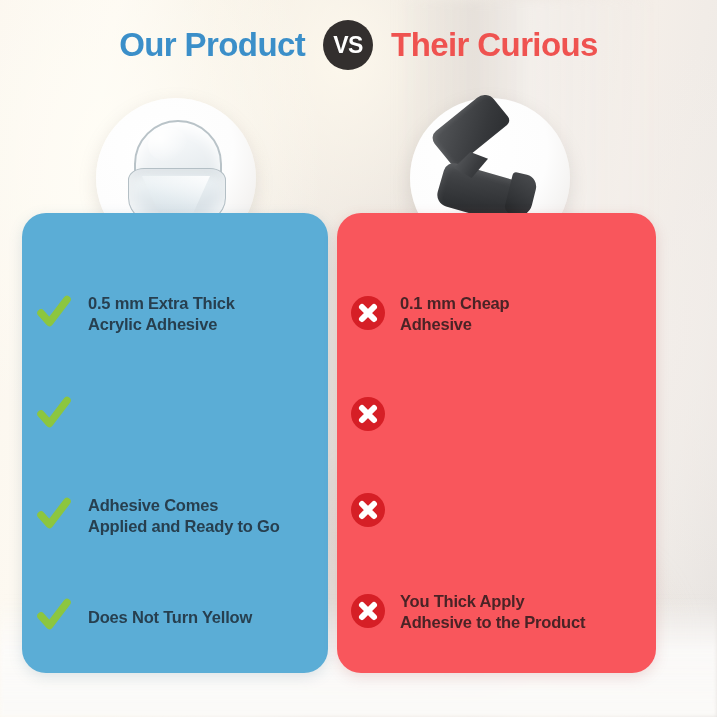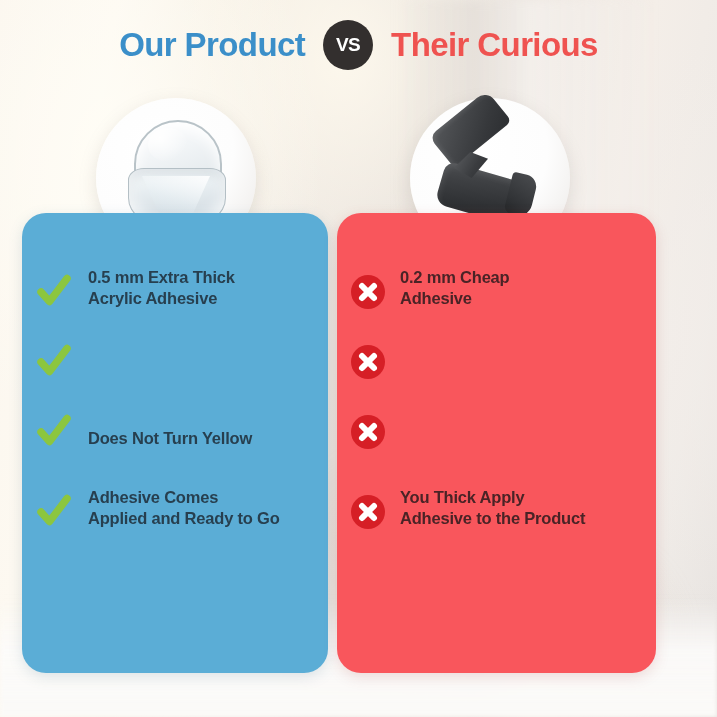--- a/index.html
+++ b/index.html
@@ -91,21 +91,21 @@
   }
   .title-ours  { color: #3b8fc9; }
   .title-theirs{ color: #ef5350; }
 
   .vs-badge {
     width: 50px;
     height: 50px;
     border-radius: 50%;
     background: #332f2e;
     color: #ffffff;
-    font-size: 19px;
+    font-size: 23px;
     font-weight: bold;
     letter-spacing: -0.5px;
     display: flex;
     align-items: center;
     justify-content: center;
     flex: 0 0 auto;
   }
 
   
   .hero {
@@ -265,22 +265,23 @@
     box-shadow: 0 4px 14px rgba(170,70,75,.18);
   }
 
   .feature-list {
     display: flex;
     flex-direction: column;
     gap: 36px;
   }
   .feature-row {
     display: flex;
-    align-items: flex-end;
+    align-items: center;
     gap: 14px;
+    margin-top: 26px;
   }
   .feature-text {
     font-size: 16.5px;
     font-weight: bold;
     line-height: 1.28;
     letter-spacing: -0.2px;
     padding-top: 2px;
     white-space: pre-line;
   }
   .panel-ours   .feature-text { color: #273f4f; }
@@ -361,44 +362,44 @@
       <div class="feature-row">
         <svg class="icon-check" viewBox="0 0 36 36">
           <path d="M5 19 L13.5 28.5 L31 5.5" fill="none" stroke="#8cc63f" stroke-width="7.5" stroke-linecap="round" stroke-linejoin="round"></path>
         </svg>
       </div>
 
       <div class="feature-row">
         <svg class="icon-check" viewBox="0 0 36 36">
           <path d="M5 19 L13.5 28.5 L31 5.5" fill="none" stroke="#8cc63f" stroke-width="7.5" stroke-linecap="round" stroke-linejoin="round"></path>
         </svg>
-        <div class="feature-text">Does Not Turn Yellow</div>
+        <div class="feature-text">Adhesive Comes
+Applied and Ready to Go</div>
       </div>
 
       <div class="feature-row">
         <svg class="icon-check" viewBox="0 0 36 36">
           <path d="M5 19 L13.5 28.5 L31 5.5" fill="none" stroke="#8cc63f" stroke-width="7.5" stroke-linecap="round" stroke-linejoin="round"></path>
         </svg>
-        <div class="feature-text">Adhesive Comes
-Applied and Ready to Go</div>
+        <div class="feature-text">Does Not Turn Yellow</div>
       </div>
 
     </div>
   </div>
 
   <div class="panel panel-theirs">
     <div class="feature-list">
 
       <div class="feature-row">
         <div class="icon-cross">
           <svg width="34" height="34" viewBox="0 0 34 34">
             <path d="M11 11 L23 23 M23 11 L11 23" stroke="#ffffff" stroke-width="6" stroke-linecap="round"></path>
           </svg>
         </div>
-        <div class="feature-text">0.2 mm Cheap
+        <div class="feature-text">0.1 mm Cheap
 Adhesive</div>
       </div>
 
       <div class="feature-row">
         <div class="icon-cross">
           <svg width="34" height="34" viewBox="0 0 34 34">
             <path d="M11 11 L23 23 M23 11 L11 23" stroke="#ffffff" stroke-width="6" stroke-linecap="round"></path>
           </svg>
         </div>
       </div>

